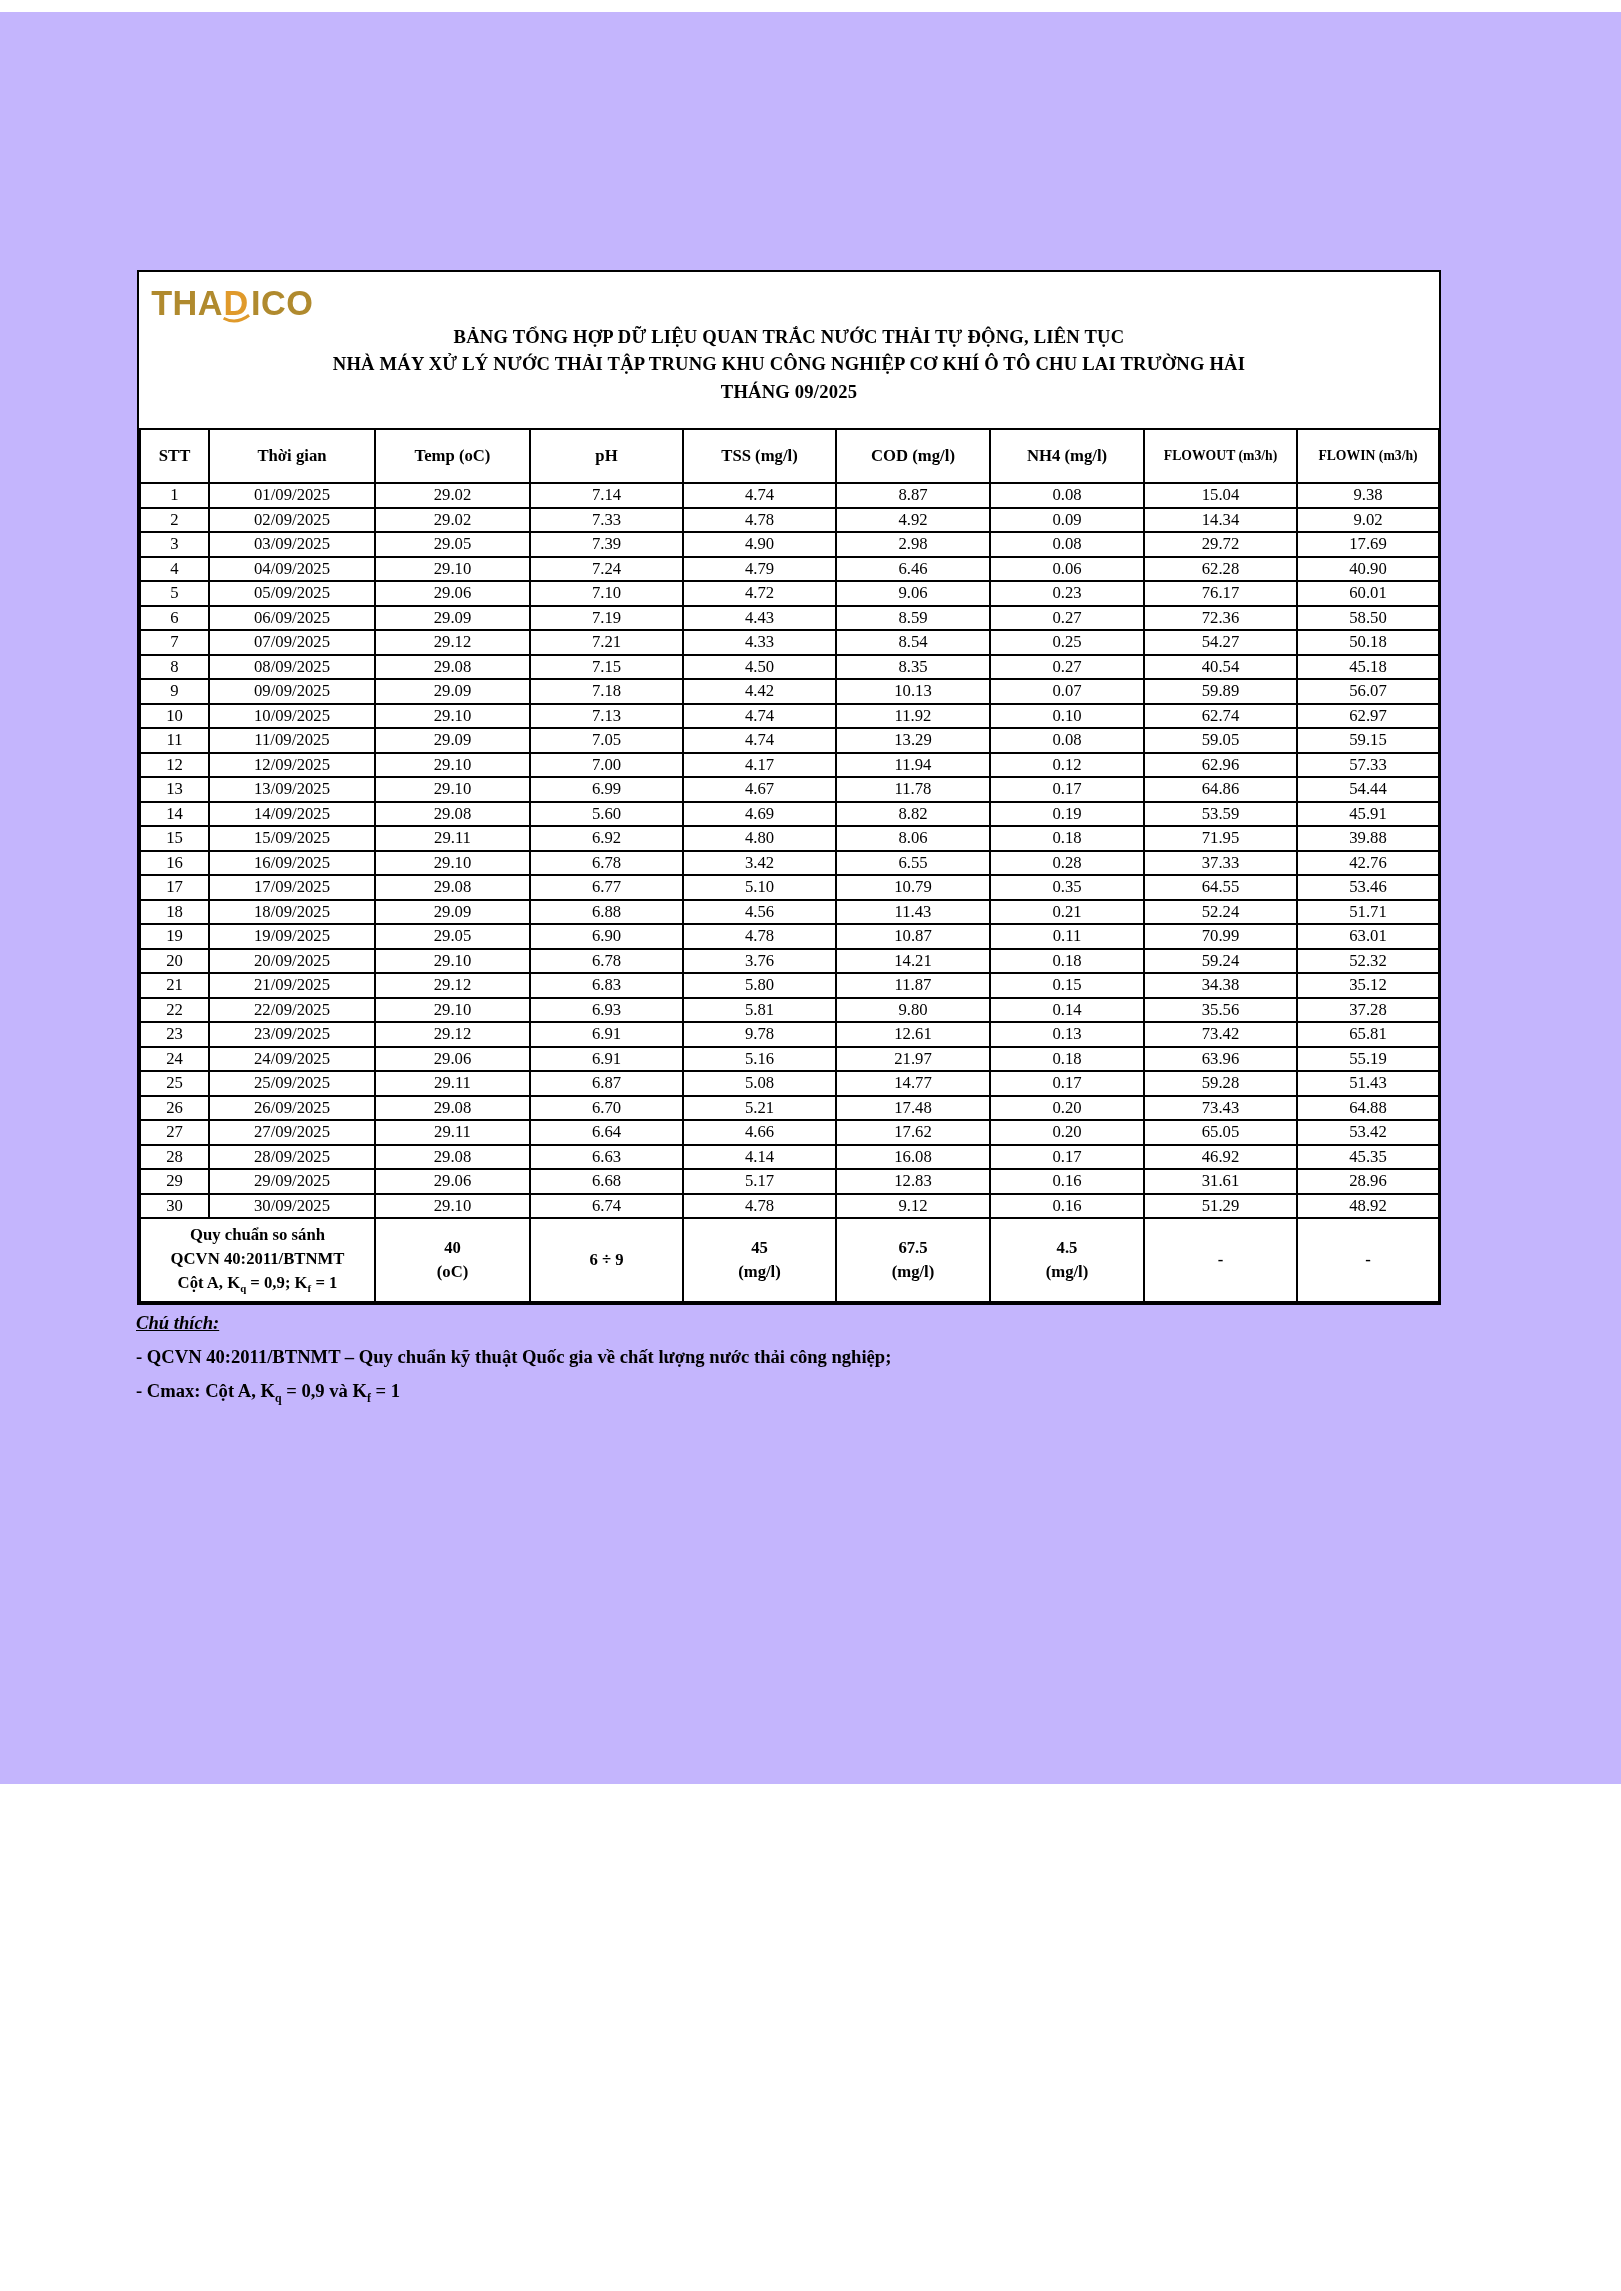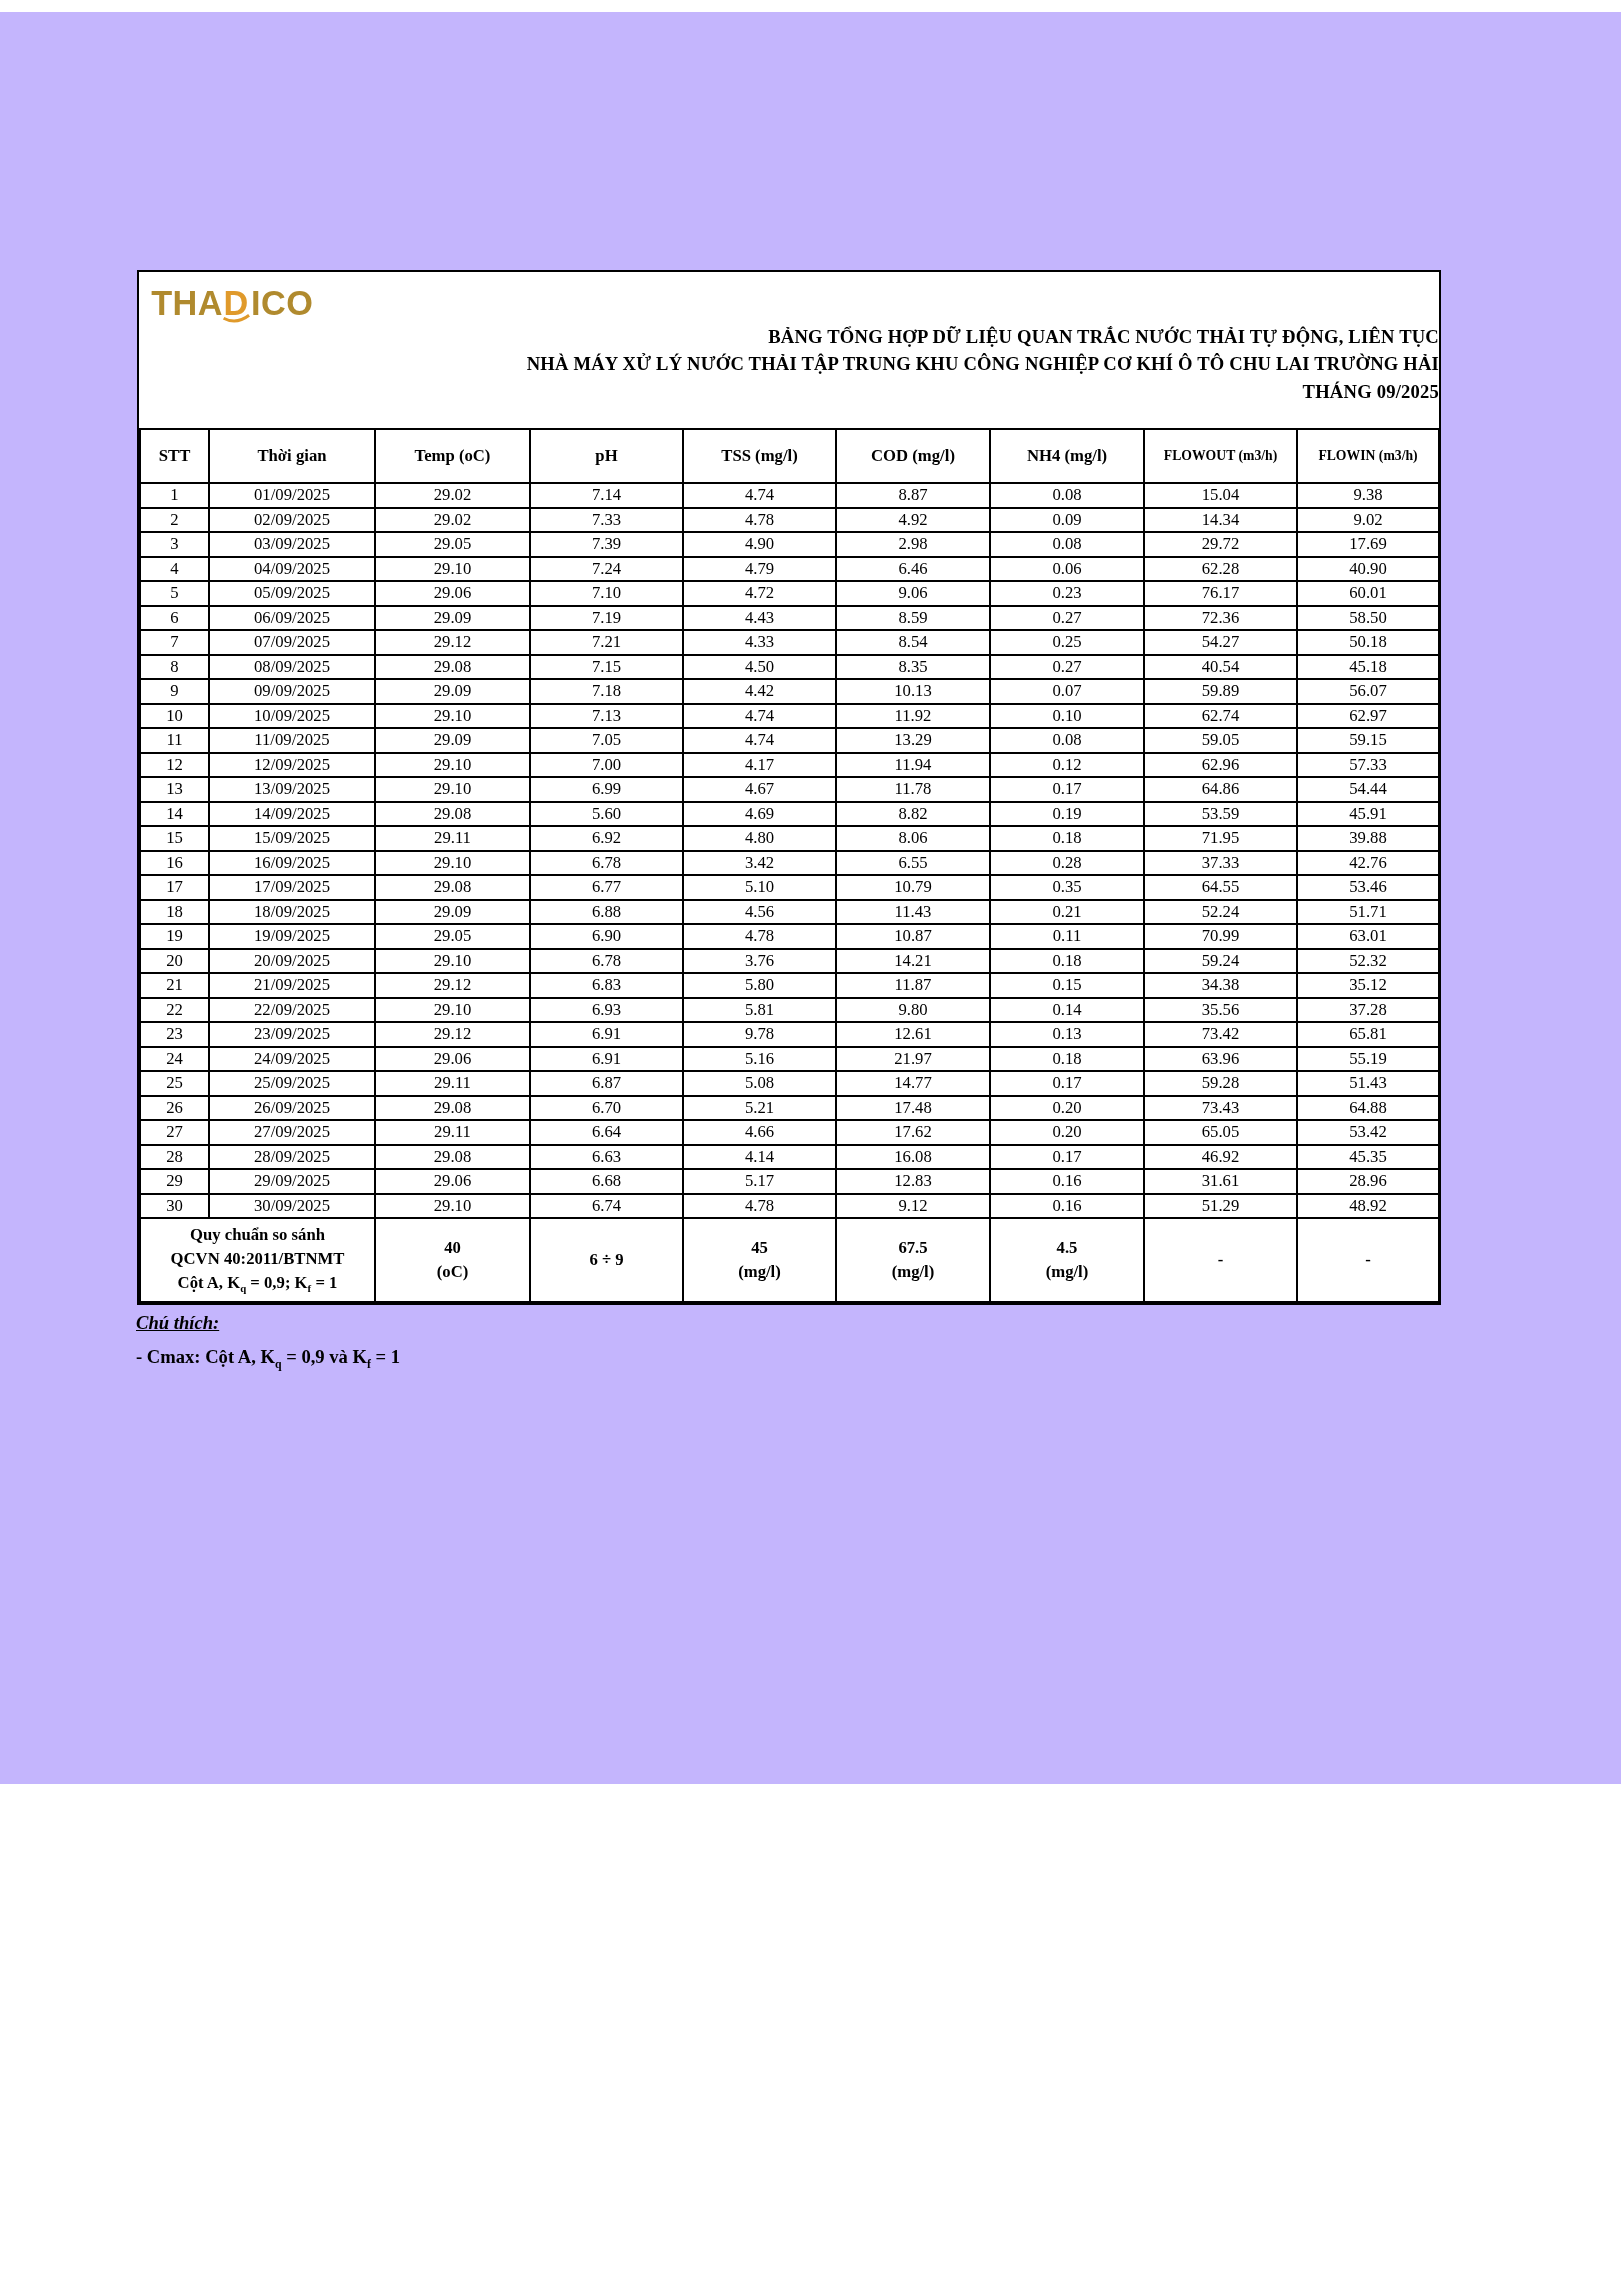--- a/index.html
+++ b/index.html
@@ -6,21 +6,21 @@
   body { background:#ffffff; font-family:"Liberation Serif", serif; color:#000; }
   .page {
     position:relative; width:1621px; height:1772px; background:#c4b5fd; overflow:hidden;margin-top:12px;
   }
   .doc-box {
     position:absolute; left:137px; top:258px; width:1304px;
     border:2.9px solid #000; background:#fff;
   }
   .title-area { position:relative; height:156px; }
   .logo { position:absolute; left:9.8px; top:7.8px; }
-  .title-lines { text-align:right; padding-top:51px; }
+  .title-lines { text-align:center; padding-top:51px; }
   .title-lines div {
     font-weight:bold; font-size:18.6px; line-height:27.4px; letter-spacing:0.2px;
   }
   table.monitor {
     width:100%; border-collapse:collapse; table-layout:fixed;
   }
   table.monitor th, table.monitor td {
     border:2px solid #000; text-align:center; vertical-align:middle;
     overflow:hidden; white-space:nowrap;
   }
@@ -433,16 +433,17 @@
           </td>
           <td>-</td>
           <td>-</td>
         </tr>
       </tfoot>
     </table>
   </div>
 
   <div class="notes">
     <div class="note-title">Chú thích:</div>
+    <div class="note-line">- QCVN 40:2011/BTNMT – Quy chuẩn kỹ thuật Quốc gia về chất lượng nước thải công nghiệp;</div>
     <div class="note-line"><span>- Cmax: Cột A, K</span><sub>q</sub><span> = 0,9 và K</span><sub>f</sub><span> = 1</span></div>
   </div>
 </div>
 
 
 </body></html>

